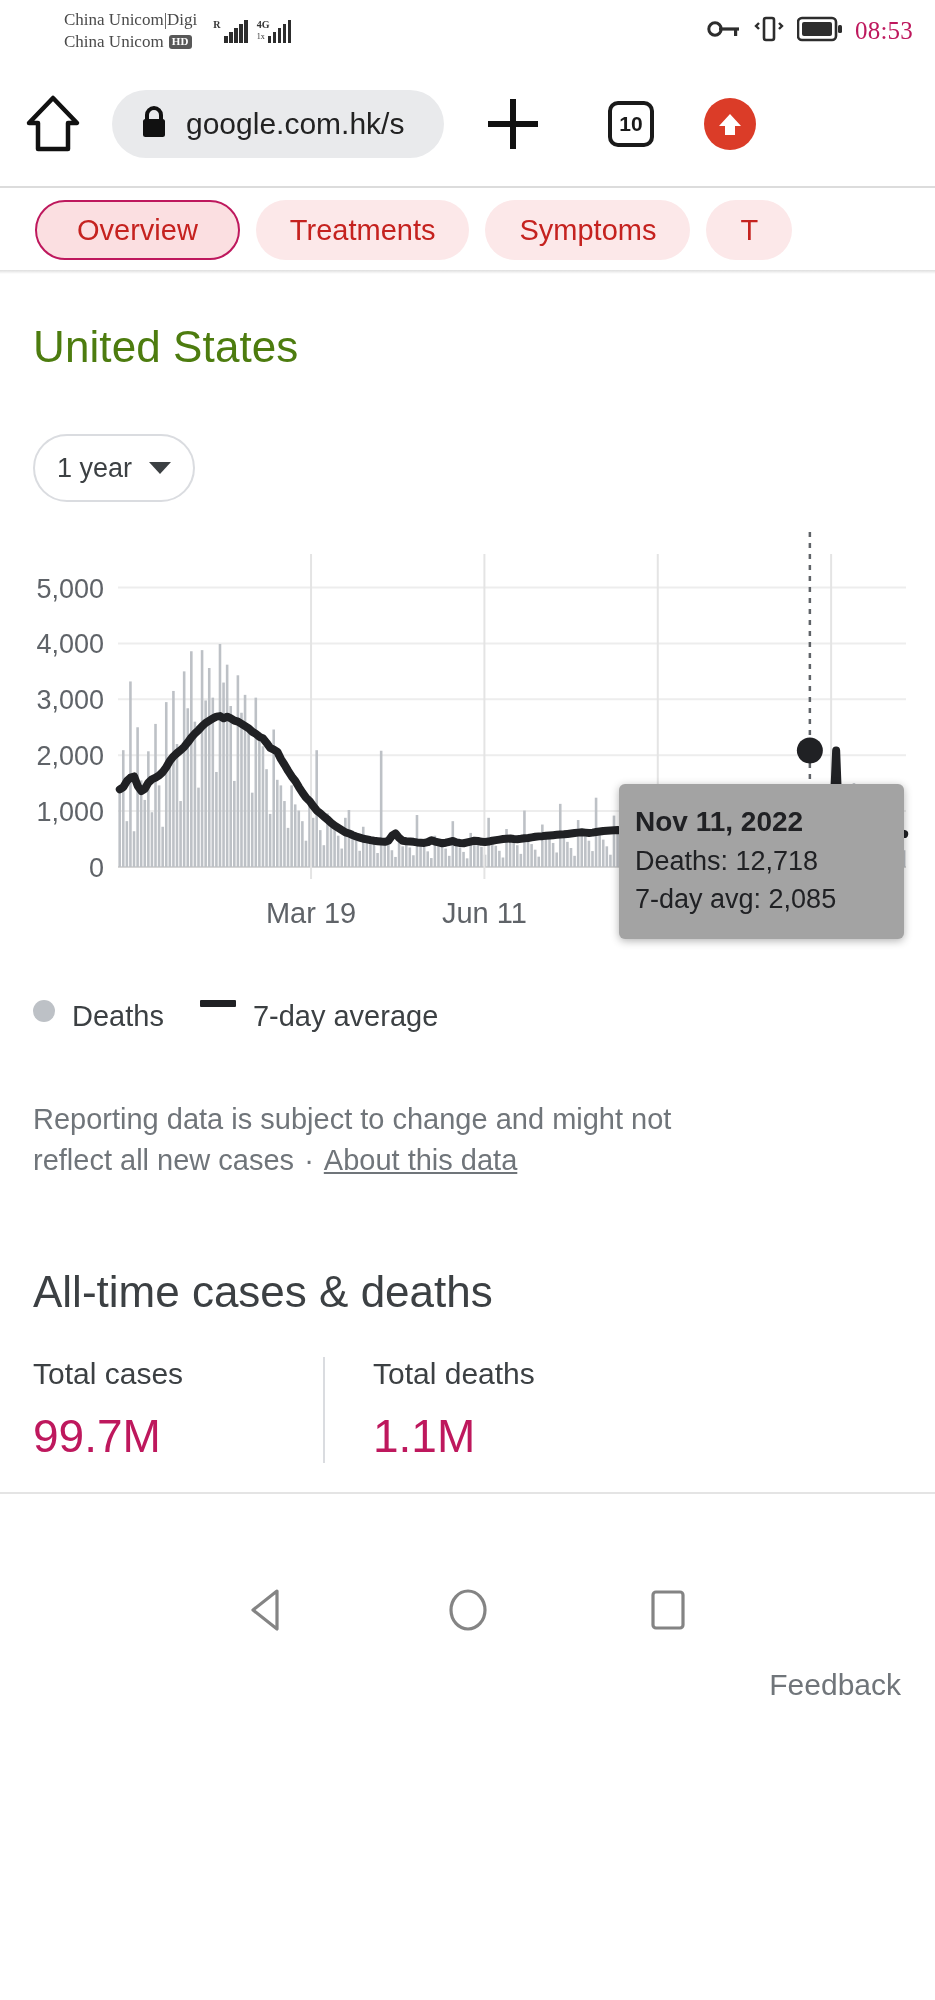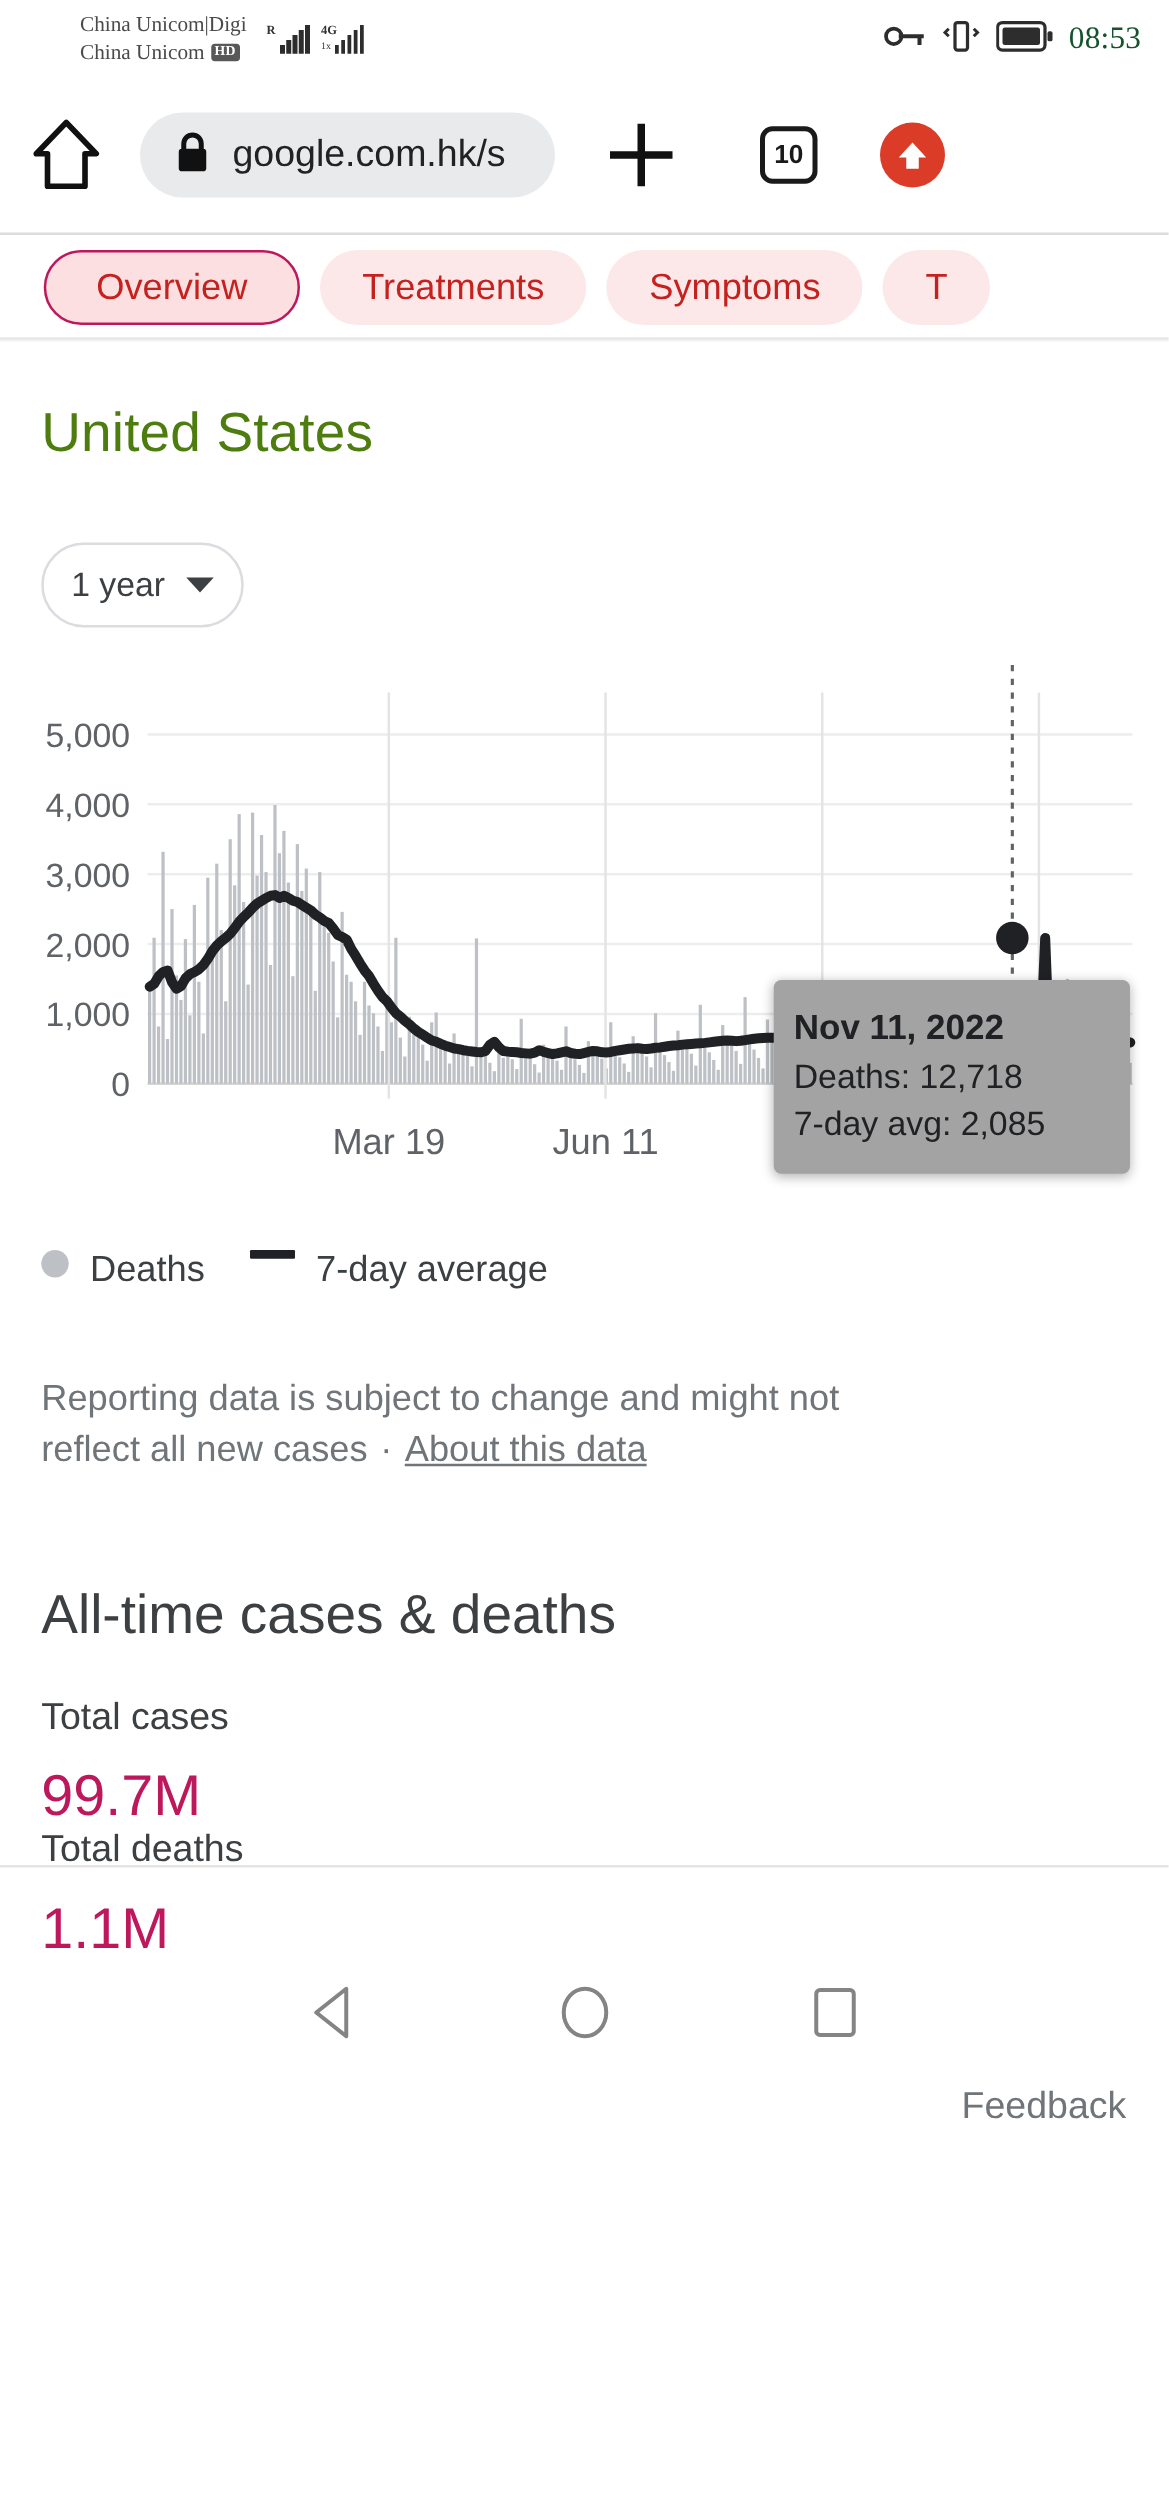--- a/index.html
+++ b/index.html
@@ -26,21 +26,21 @@
   .signals { display: flex; align-items: flex-end; gap: 9px; margin-left: 16px; }
   .sig-group { display: flex; align-items: flex-end; position: relative; padding-left: 11px;}
   .sig-group .tag { position: absolute; left: 0; bottom: 13px; font-size: 10px; color:#333; font-weight:600;}
   .sig-group .tag2 { position: absolute; left: 0; bottom: 2px; font-size: 8px; color:#333;}
   .bars { display: flex; align-items: flex-end; gap: 1.5px; }
   .bars i { display: block; width: 3.5px; background: #2d2d2d; }
   .statusbar-right {
     margin-left: auto; display: flex; align-items: center; gap: 12px;
     color: #2d2d2d;
   }
-  .clock { font-size: 25px; color: #14532d; letter-spacing: .2px; }
+  .clock { font-size: 25px; color: #be185d; letter-spacing: .2px; }
 
   
   .toolbar {
     position: absolute; top: 62px; left: 0; width: 935px; height: 124px;
     display: flex; align-items: center; padding: 0 24px; gap: 0;
     background: #fff;
   }
   .omnibox {
     display: flex; align-items: center; gap: 18px;
     background: #e9eaec; border-radius: 34px;
@@ -115,21 +115,21 @@
   .footnote {
     margin: 66px 33px 0 33px; font-size: 29px; color: #70757a; line-height: 1.42;
     max-width: 660px;
   }
   .footnote .mid { margin: 0 10px; }
   .footnote a { color: #70757a; text-decoration: underline; }
 
   .section-title {
     margin: 86px 0 0 33px; font-size: 44px; color: #3c4043; font-weight: 400;
   }
-  .stats { display: flex; margin: 40px 0 0 33px; align-items: stretch; flex-direction: column; }
+  .stats { display: flex; margin: 40px 0 0 33px; align-items: stretch; }
   .stat { width: 290px; }
   .stat .label { font-size: 30px; color: #3c4043; }
   .stat .value { font-size: 46px; color: #be185d; margin-top: 18px; }
   .stat-divider { width: 2px; background: #dadce0; margin: 0 48px 0 0; }
 
   .feedback {
     position: absolute; top: 1394px; right: 34px;
     font-size: 30px; color: #70757a;
   }
 

